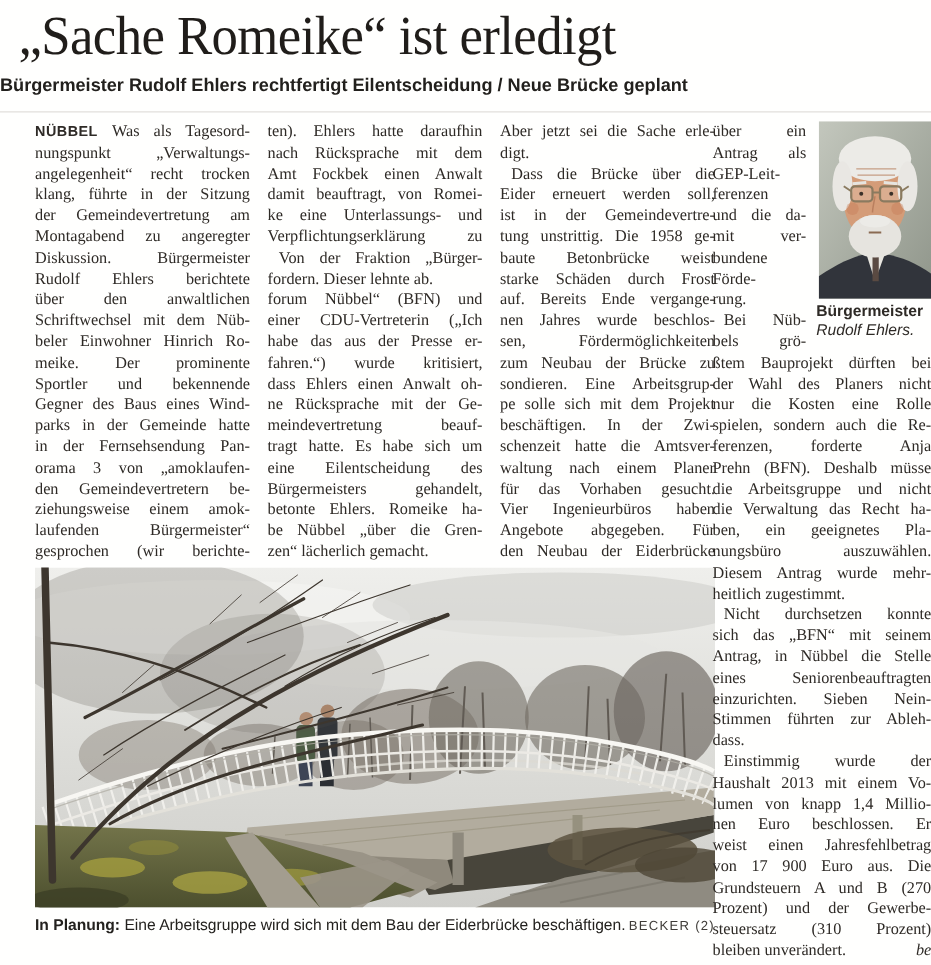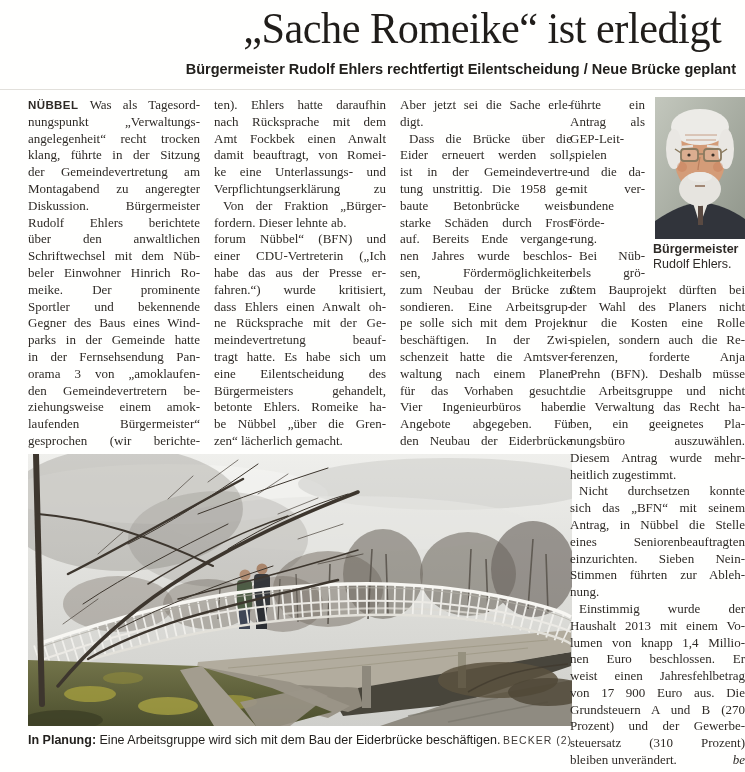--- a/index.html
+++ b/index.html
@@ -1,19 +1,19 @@
 <!DOCTYPE html>
 <html><head>
 <meta charset="utf-8">
 <style>
   html,body{margin:0;padding:0;background:#ffffff;}
   .page{position:relative;width:745px;height:772px;background:#fffffe;overflow:hidden;
         font-family:"Liberation Serif",serif;color:#2e2a26;}
   
-  .hd{position:absolute;left:0;top:0;width:736px;text-align:right;}
+  .hd{position:absolute;left:0;top:0;width:736px;text-align:left;}
   .title{margin-top:4px;font-size:44px;line-height:50px;font-weight:400;color:#201d1a;
          letter-spacing:-0.5px;transform:scaleX(0.96);transform-origin:50% 50%;}
   .subtitle{margin-top:7px;font-family:"Liberation Sans",sans-serif;font-size:14.5px;
             font-weight:700;color:#22201d;}
   .rule{position:absolute;left:0;top:89px;width:745px;height:1px;background:#e2e0db;}
   
   .leftzone{position:absolute;left:28px;top:97px;width:544px;}
   .cols{display:flex;gap:14px;}
   .col{width:172px;}
   .col4{position:absolute;left:570px;top:97px;width:175px;}
@@ -23,21 +23,21 @@
   .ln.ind{text-indent:9px;}
   .ln.split{display:flex;justify-content:space-between;text-align:left;}
   .lead{font-family:"Liberation Sans",sans-serif;font-weight:700;font-size:11.5px;
         letter-spacing:0.4px;}
   .sig{font-style:italic;font-weight:400;}
   
   .pfig{float:right;width:92px;margin-left:8px;margin-bottom:6px;}
   .pfig svg{display:block;width:90px;height:142px;margin-left:2px;}
   .pcap1{margin-top:3px;font-family:"Liberation Sans",sans-serif;font-weight:700;
          font-size:12.5px;line-height:15px;white-space:nowrap;}
-  .pcap2{font-family:"Liberation Sans",sans-serif;font-size:12.5px;line-height:15px;}
+  .pcap2{font-family:"Liberation Sans",sans-serif;font-size:12.5px;line-height:15px;font-style:italic;}
   
   .bfig{margin-top:4px;width:544px;}
   .bfig svg{display:block;width:544px;height:272px;}
   .bcap{margin-top:7px;display:flex;justify-content:space-between;align-items:baseline;
         font-family:"Liberation Sans",sans-serif;font-size:12.5px;color:#23211e;}
   .bcap .credit{font-size:10.5px;letter-spacing:1px;color:#3f3c38;}
 </style>
 </head>
 <body>
 
@@ -244,24 +244,24 @@
           <path d="M40,89 L50,89" stroke="#8a6a52" stroke-width="1.5"></path>
           <circle cx="27" cy="70" r="5" fill="#c77e58" opacity="0.45"></circle>
           <circle cx="63" cy="70" r="5" fill="#c77e58" opacity="0.45"></circle>
         </g>
       </svg>
       <figcaption>
         <div class="pcap1">Bürgermeister</div>
         <div class="pcap2">Rudolf Ehlers.</div>
       </figcaption>
     </figure>
-  <div class="ln">führte ein</div>
+  <div class="ln">über ein</div>
       <div class="ln">Antrag als</div>
       <div class="ln">GEP-Leit-</div>
-      <div class="ln">spielen</div>
+      <div class="ln">ferenzen</div>
       <div class="ln">und die da-</div>
       <div class="ln">mit ver-</div>
       <div class="ln">bundene</div>
       <div class="ln">Förde-</div>
       <div class="ln end">rung.</div>
       <div class="ln ind">Bei Nüb-</div>
       <div class="ln">bels grö-</div>
       <div class="ln">ßtem Bauprojekt dürften bei</div>
       <div class="ln">der Wahl des Planers nicht</div>
       <div class="ln">nur die Kosten eine Rolle</div>
@@ -273,21 +273,21 @@
       <div class="ln">ben, ein geeignetes Pla-</div>
       <div class="ln">nungsbüro auszuwählen.</div>
       <div class="ln">Diesem Antrag wurde mehr-</div>
       <div class="ln end">heitlich zugestimmt.</div>
       <div class="ln ind">Nicht durchsetzen konnte</div>
       <div class="ln">sich das „BFN“ mit seinem</div>
       <div class="ln">Antrag, in Nübbel die Stelle</div>
       <div class="ln">eines Seniorenbeauftragten</div>
       <div class="ln">einzurichten. Sieben Nein-</div>
       <div class="ln">Stimmen führten zur Ableh-</div>
-      <div class="ln end">nung.</div>
+      <div class="ln end">dass.</div>
       <div class="ln ind">Einstimmig wurde der</div>
       <div class="ln">Haushalt 2013 mit einem Vo-</div>
       <div class="ln">lumen von knapp 1,4 Millio-</div>
       <div class="ln">nen Euro beschlossen. Er</div>
       <div class="ln">weist einen Jahresfehlbetrag</div>
       <div class="ln">von 17 900 Euro aus. Die</div>
       <div class="ln">Grundsteuern A und B (270</div>
       <div class="ln">Prozent) und der Gewerbe-</div>
       <div class="ln">steuersatz (310 Prozent)</div>
       <div class="ln end split">

